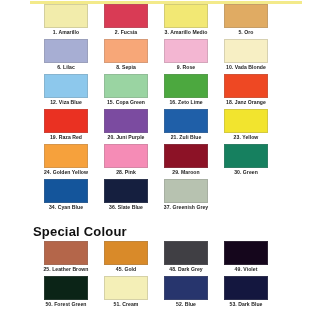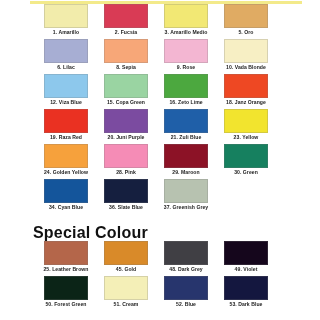--- a/index.html
+++ b/index.html
@@ -63,21 +63,21 @@
     line-height: 8px;
     color: #1b1b1b;
     letter-spacing: 0.05px;
     white-space: nowrap;
     font-weight: bold;
   }
   .special-heading {
     position: absolute;
     left: 33px;
     top: 224px;
-    font-size: 16px;
+    font-size: 13px;
     font-weight: bold;
     color: #111111;
     letter-spacing: 0.2px;
   }
   .special-grid {
     position: absolute;
     left: 0;
     top: 241px;
     width: 320px;
   }

